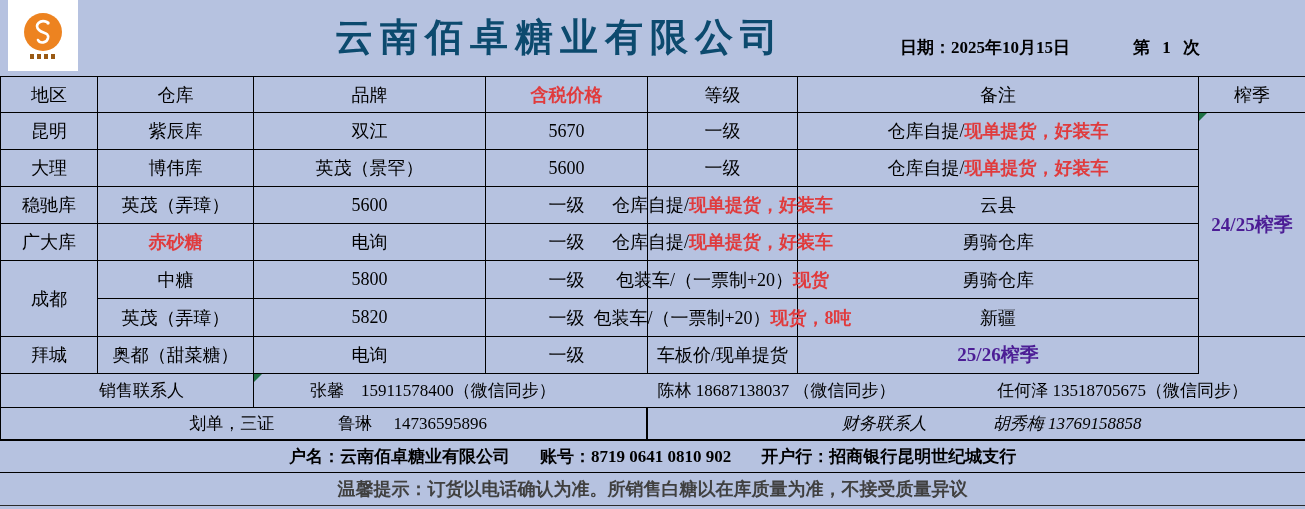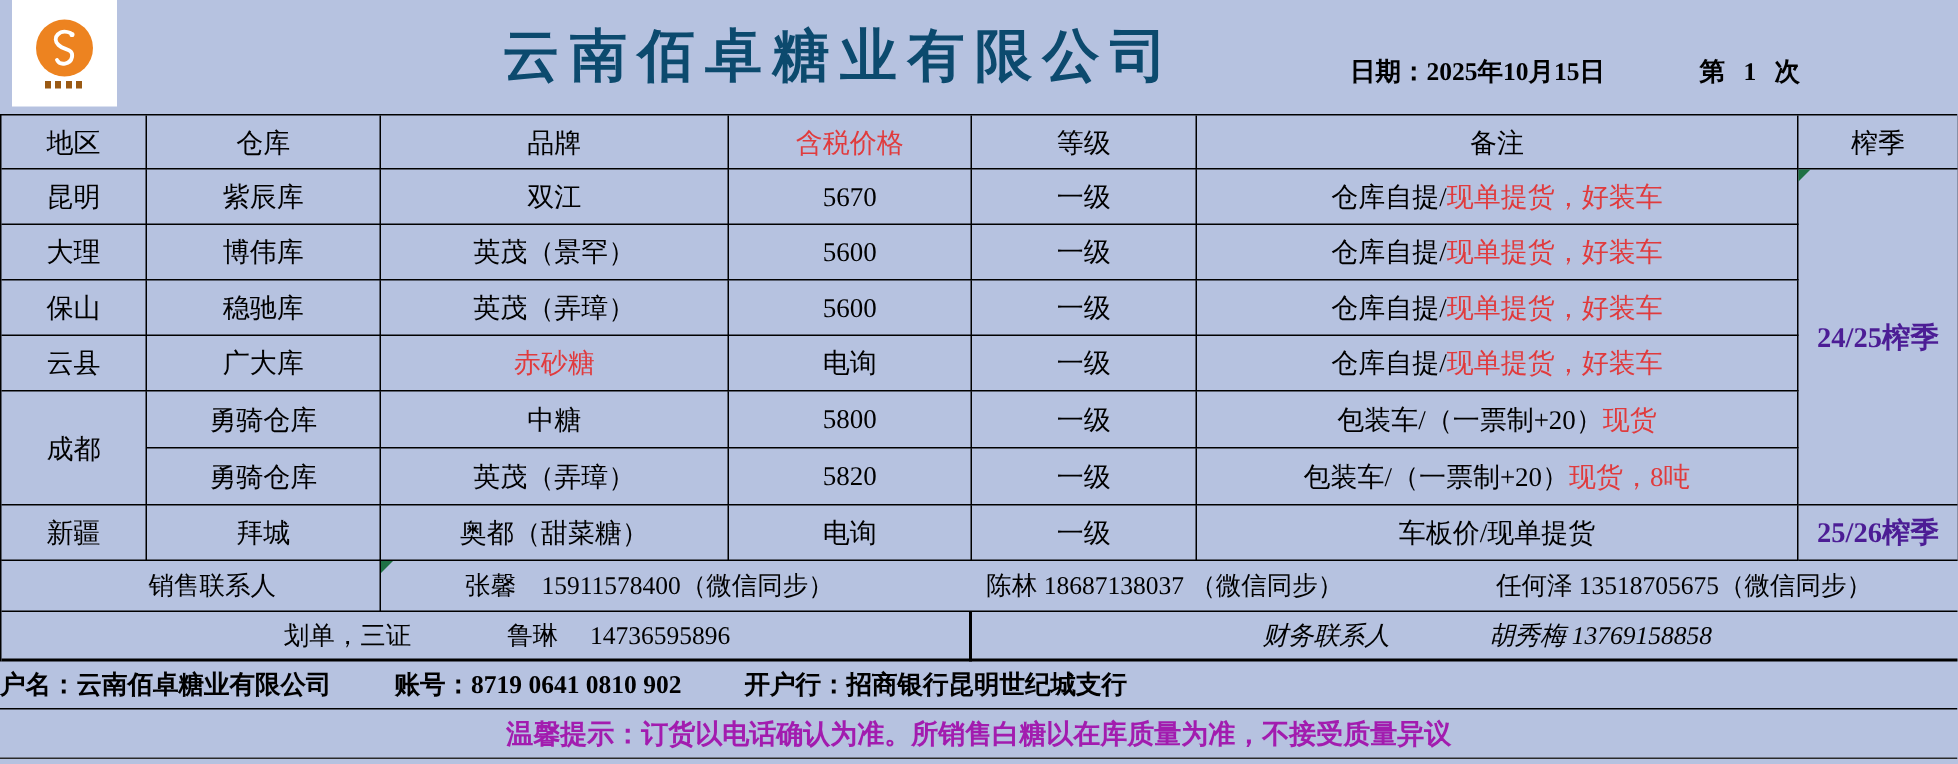--- a/index.html
+++ b/index.html
@@ -36,21 +36,21 @@
     grid-template-rows:36px 37px 37px 37px 37px 38px 38px 37px;
     border-top:1px solid #000;border-left:1px solid #000;
     box-sizing:border-box;
   }
   .c{
     border-right:1px solid #000;border-bottom:1px solid #000;
     display:flex;align-items:center;justify-content:center;
     font-size:18px;box-sizing:border-box;text-align:left;white-space:nowrap;
   }
   .c.h{font-size:18px;}
-  .red{color:#e03b3d;}
+  .red{color:#e03b3d;font-weight:bold;}
   .season{color:#4c1d95;font-weight:bold;font-size:19px;}
   #season-top{grid-area:2 / 7 / 8 / 8;}
   #cell-chengdu{grid-area:6 / 1 / 8 / 2;}
 
   
   .bottom{position:absolute;top:373px;left:0;width:1305px;}
   .row-sales{
     display:grid;grid-template-columns:253px 1052px;height:35px;box-sizing:border-box;
     border-left:1px solid #000;
   }
@@ -58,25 +58,25 @@
   .bcell{display:flex;align-items:center;justify-content:center;font-size:17px;
     border-bottom:1px solid #000;box-sizing:border-box;white-space:nowrap;padding-left:29px;}
   .sales-entries{justify-content:space-between;padding:0 58px 0 56px;}
   .row-split{
     display:grid;grid-template-columns:647px 658px;height:33px;box-sizing:border-box;
     border-left:1px solid #000;
   }
   .row-split .bcell{border-bottom:2px solid #000;}
   .row-split .left{border-right:2px solid #000;gap:64px;}
   .row-split .right{gap:66px;font-style:italic;}
-  .row-bank{height:32px;display:flex;align-items:center;gap:42px;
+  .row-bank{height:32px;display:flex;align-items:center;justify-content:center;gap:30px;
     border-bottom:1px solid #000;box-sizing:border-box;font-size:17px;font-weight:600;white-space:nowrap;}
   .row-tip{height:33px;display:flex;align-items:center;justify-content:center;
     border-bottom:1px solid #2a2a2a;box-sizing:border-box;
-    font-size:18px;font-weight:600;color:#a21caf;white-space:nowrap;}
+    font-size:18px;font-weight:600;color:#404040;white-space:nowrap;}
 
   
   .green-tri{position:absolute;width:0;height:0;
     border-top:8px solid #1e7145;border-right:8px solid transparent;}
 </style>
 </head>
 <body>
 
 <div class="sheet">
 
@@ -120,21 +120,20 @@
     <div class="c">大理</div>
     <div class="c">博伟库</div>
     <div class="c">英茂（景罕）</div>
     <div class="c">5600</div>
     <div class="c">一级</div>
     <div class="c">
         <span>仓库自提/</span>
         <span class="red">现单提货，好装车</span>
       </div>
 
-    <div class="c">保山</div>
     <div class="c">稳驰库</div>
     <div class="c">英茂（弄璋）</div>
     <div class="c">5600</div>
     <div class="c">一级</div>
     <div class="c">
         <span>仓库自提/</span>
         <span class="red">现单提货，好装车</span>
       </div>
 
     <div class="c">云县</div>

